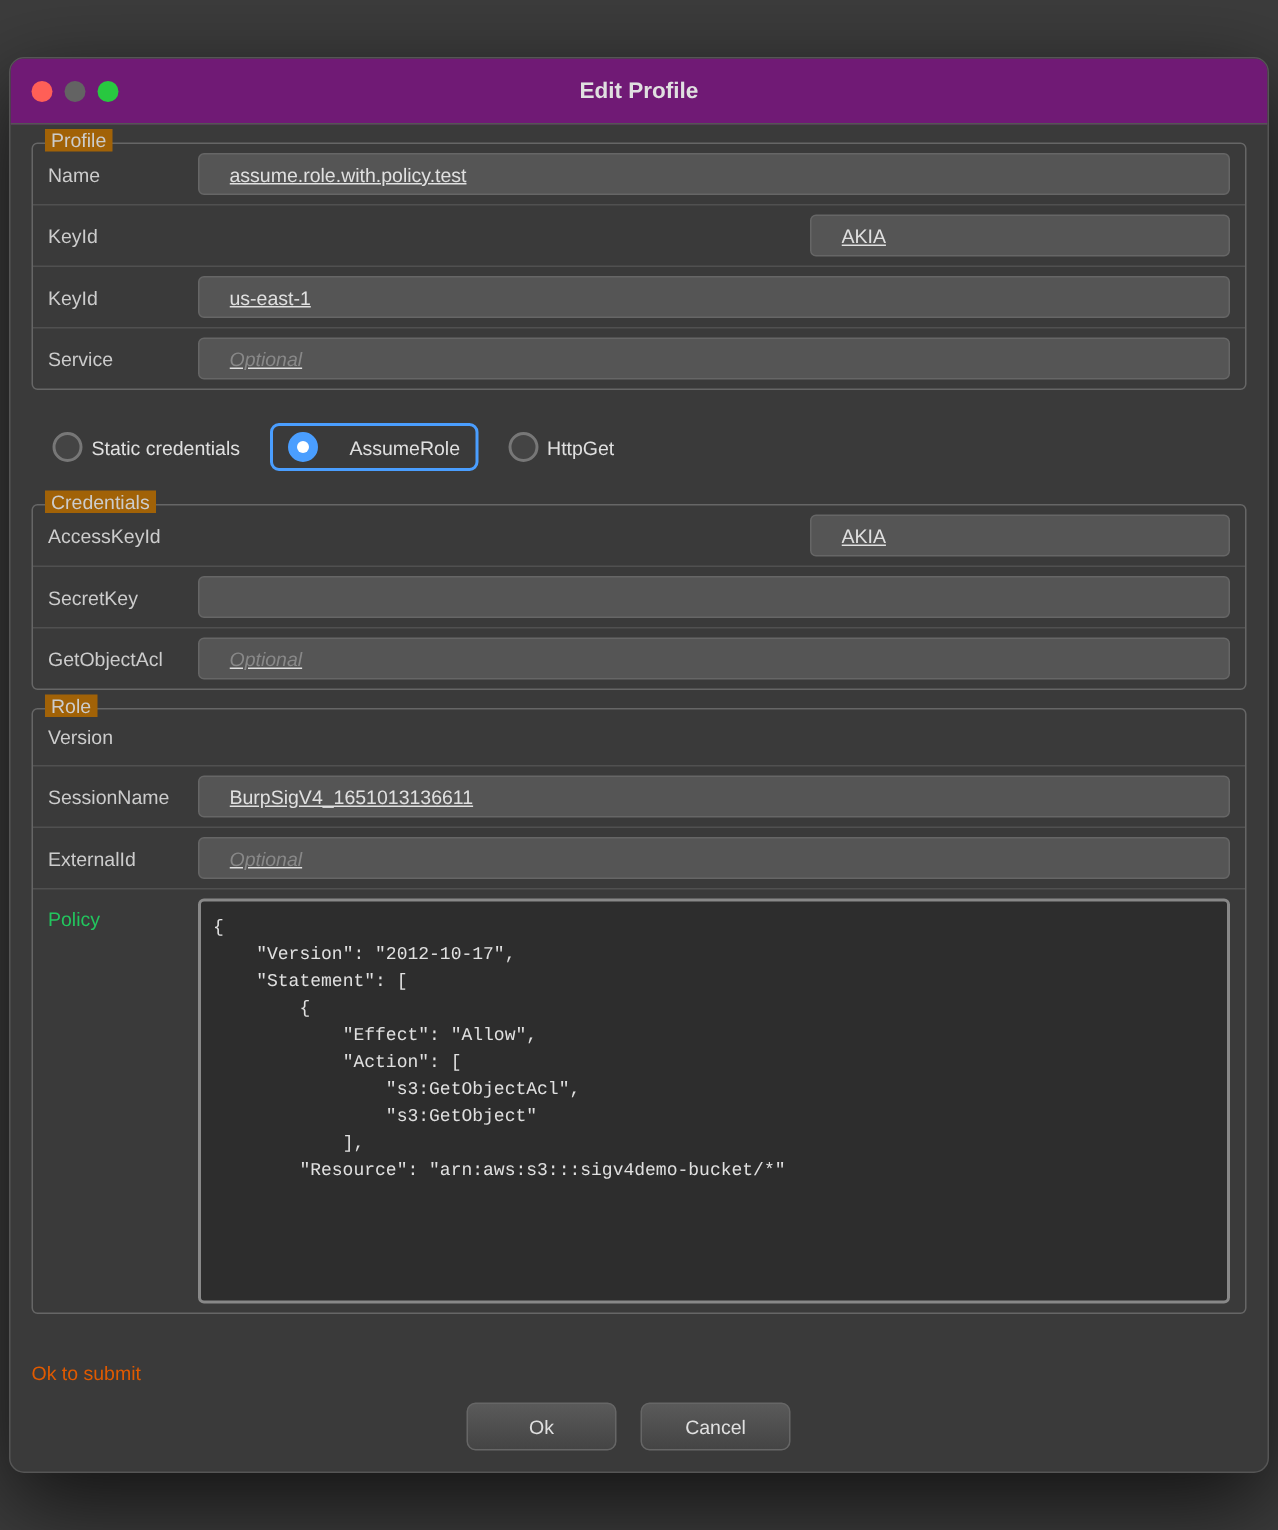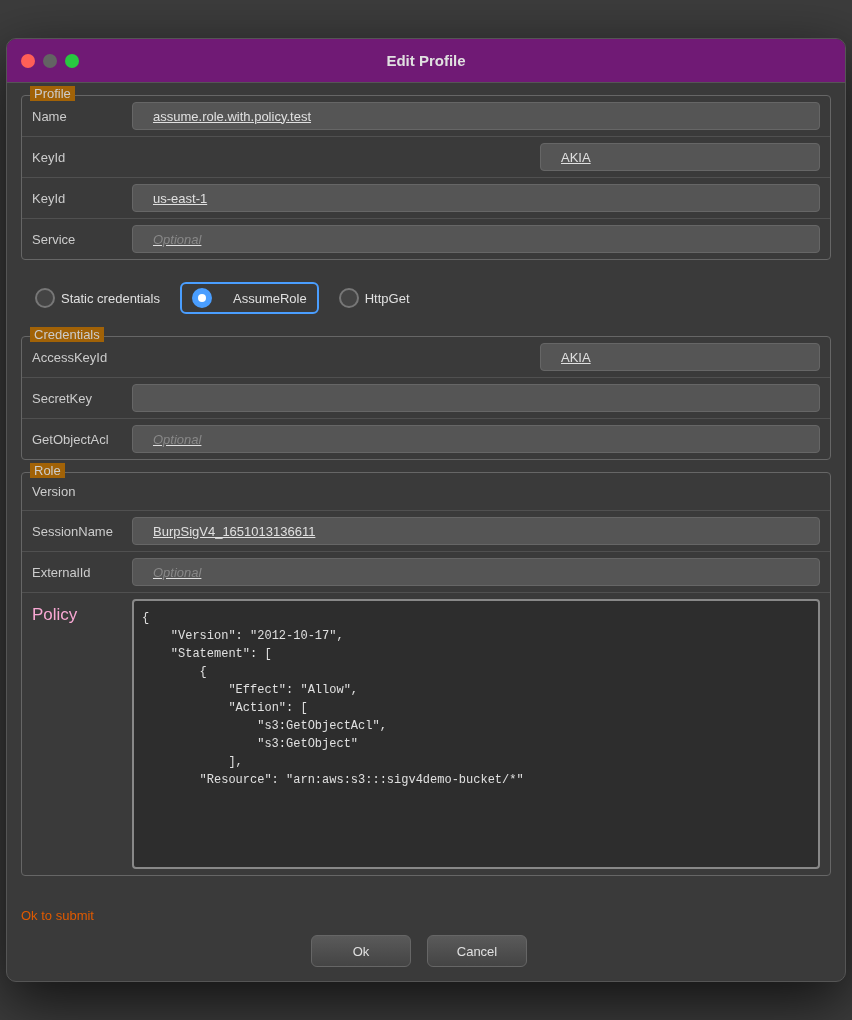--- a/index.html
+++ b/index.html
@@ -159,22 +159,22 @@
       resize: none;
       outline: none;
       line-height: 1.5;
     }
     .policy-row {
       display: flex;
       align-items: flex-start;
       padding: 6px 10px;
     }
     .policy-label {
-      color: #f9a8d4;
-      font-size: 17px;
+      color: #22c55e;
+      font-size: 13px;
       min-width: 100px;
       flex-shrink: 0;
       padding-top: 6px;
     }
     .ok-to-submit {
       color: #e05a00;
       font-size: 13px;
       padding: 6px 14px 4px 14px;
     }
     .button-row {

